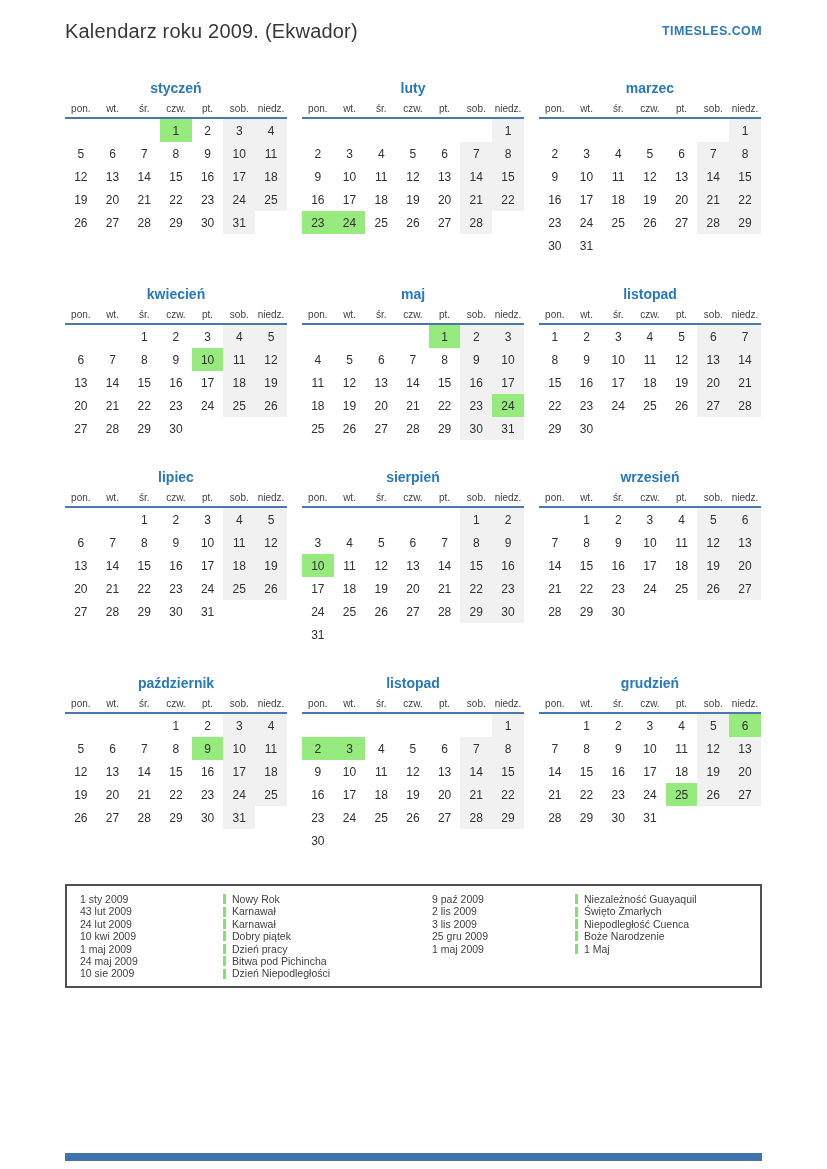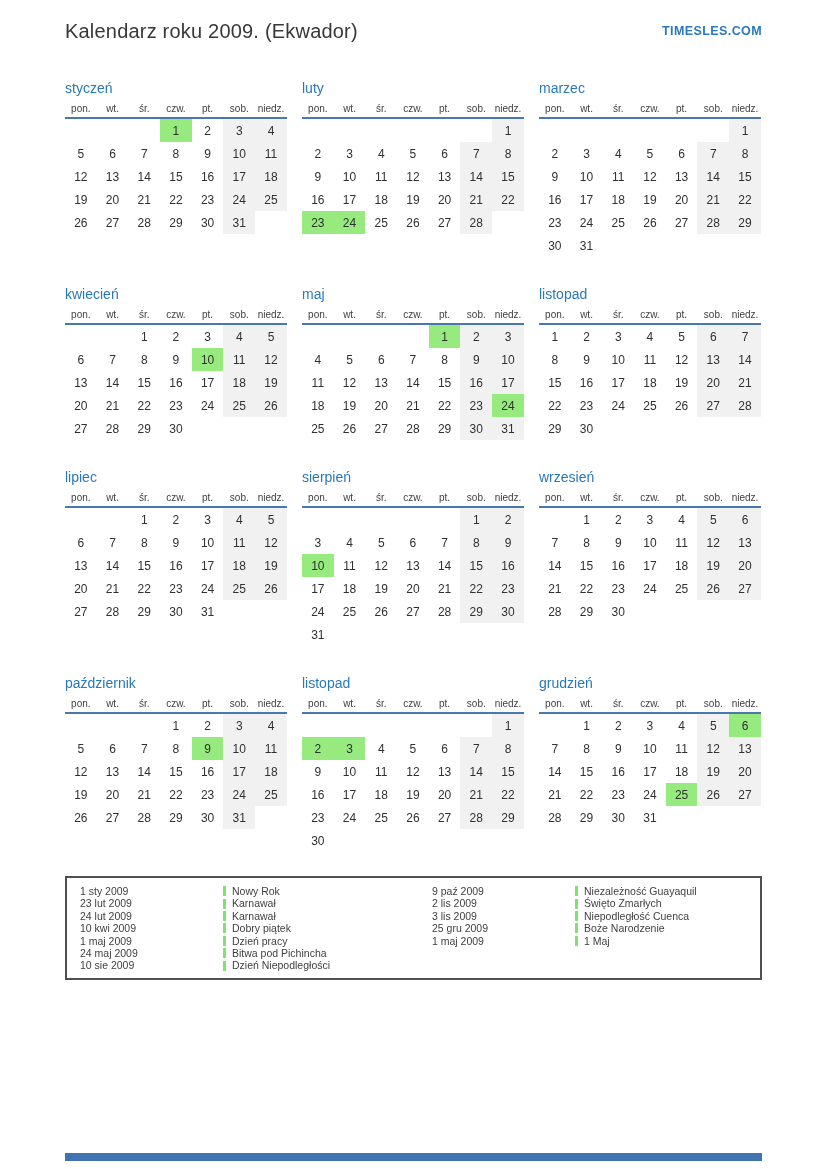--- a/index.html
+++ b/index.html
@@ -20,32 +20,32 @@
   .page{padding:20px 65px 0 65px;}
   .header{display:flex;justify-content:space-between;align-items:flex-start;height:34px;}
   .title{font-size:20px;color:#383838;letter-spacing:.2px;}
   .brand{font-size:12.5px;color:#2b7ac0;letter-spacing:.4px;margin-top:4px;text-decoration:none;font-weight:bold;}
   .months-grid{
     width:696px;margin-top:26px;
     display:grid;grid-template-columns:repeat(3,222px);
     column-gap:15px;row-gap:29px;align-items:start;
   }
   .month{width:222px;}
-  .month-name{text-align:left;color:var(--accent-blue);font-size:14px;margin-bottom:7px;}
+  .month-name{text-align:center;color:var(--accent-blue);font-size:14px;margin-bottom:7px;font-weight:bold;}
   .weekdays{display:flex;border-bottom:2px solid var(--rule-blue);padding-bottom:3px;}
   .weekdays .wd{width:31.7px;text-align:center;font-size:10px;color:var(--ink-soft);}
   .week{display:flex;}
   .day{
     width:31.7px;height:23px;display:flex;align-items:center;justify-content:center;
     font-size:12px;color:var(--ink);
   }
   .day.weekend{background:var(--weekend-gray);}
   .day.holiday{background:var(--holiday-green);}
   .legend-box{
-    width:697px;margin-top:24px;border:2px solid #4f4f4f;
+    width:697px;margin-top:32px;border:2px solid #4f4f4f;
     padding:7px 6px 6px 6px;display:grid;grid-template-columns:352px 335px;
   }
   .legend-col{display:flex;flex-direction:column;}
   .legend-row{display:flex;font-size:10.5px;line-height:12.4px;color:var(--ink-soft);}
   .legend-date{width:150px;padding-left:7px;}
   .legend-name{display:flex;align-items:center;}
   .legend-tick{
     display:inline-block;width:3px;height:10px;background:#7de46c;
     margin-right:6px;flex:0 0 3px;
   }
@@ -780,21 +780,21 @@
   <div class="legend-box">
     <div class="legend-col">
         <div class="legend-row">
           <span class="legend-date">1 sty 2009</span>
           <span class="legend-name">
             <span class="legend-tick"></span>
             <span>Nowy Rok</span>
           </span>
         </div>
         <div class="legend-row">
-          <span class="legend-date">23 lut 2009</span>
+          <span class="legend-date">43 lut 2009</span>
           <span class="legend-name">
             <span class="legend-tick"></span>
             <span>Karnawał</span>
           </span>
         </div>
         <div class="legend-row">
           <span class="legend-date">24 lut 2009</span>
           <span class="legend-name">
             <span class="legend-tick"></span>
             <span>Karnawał</span>

